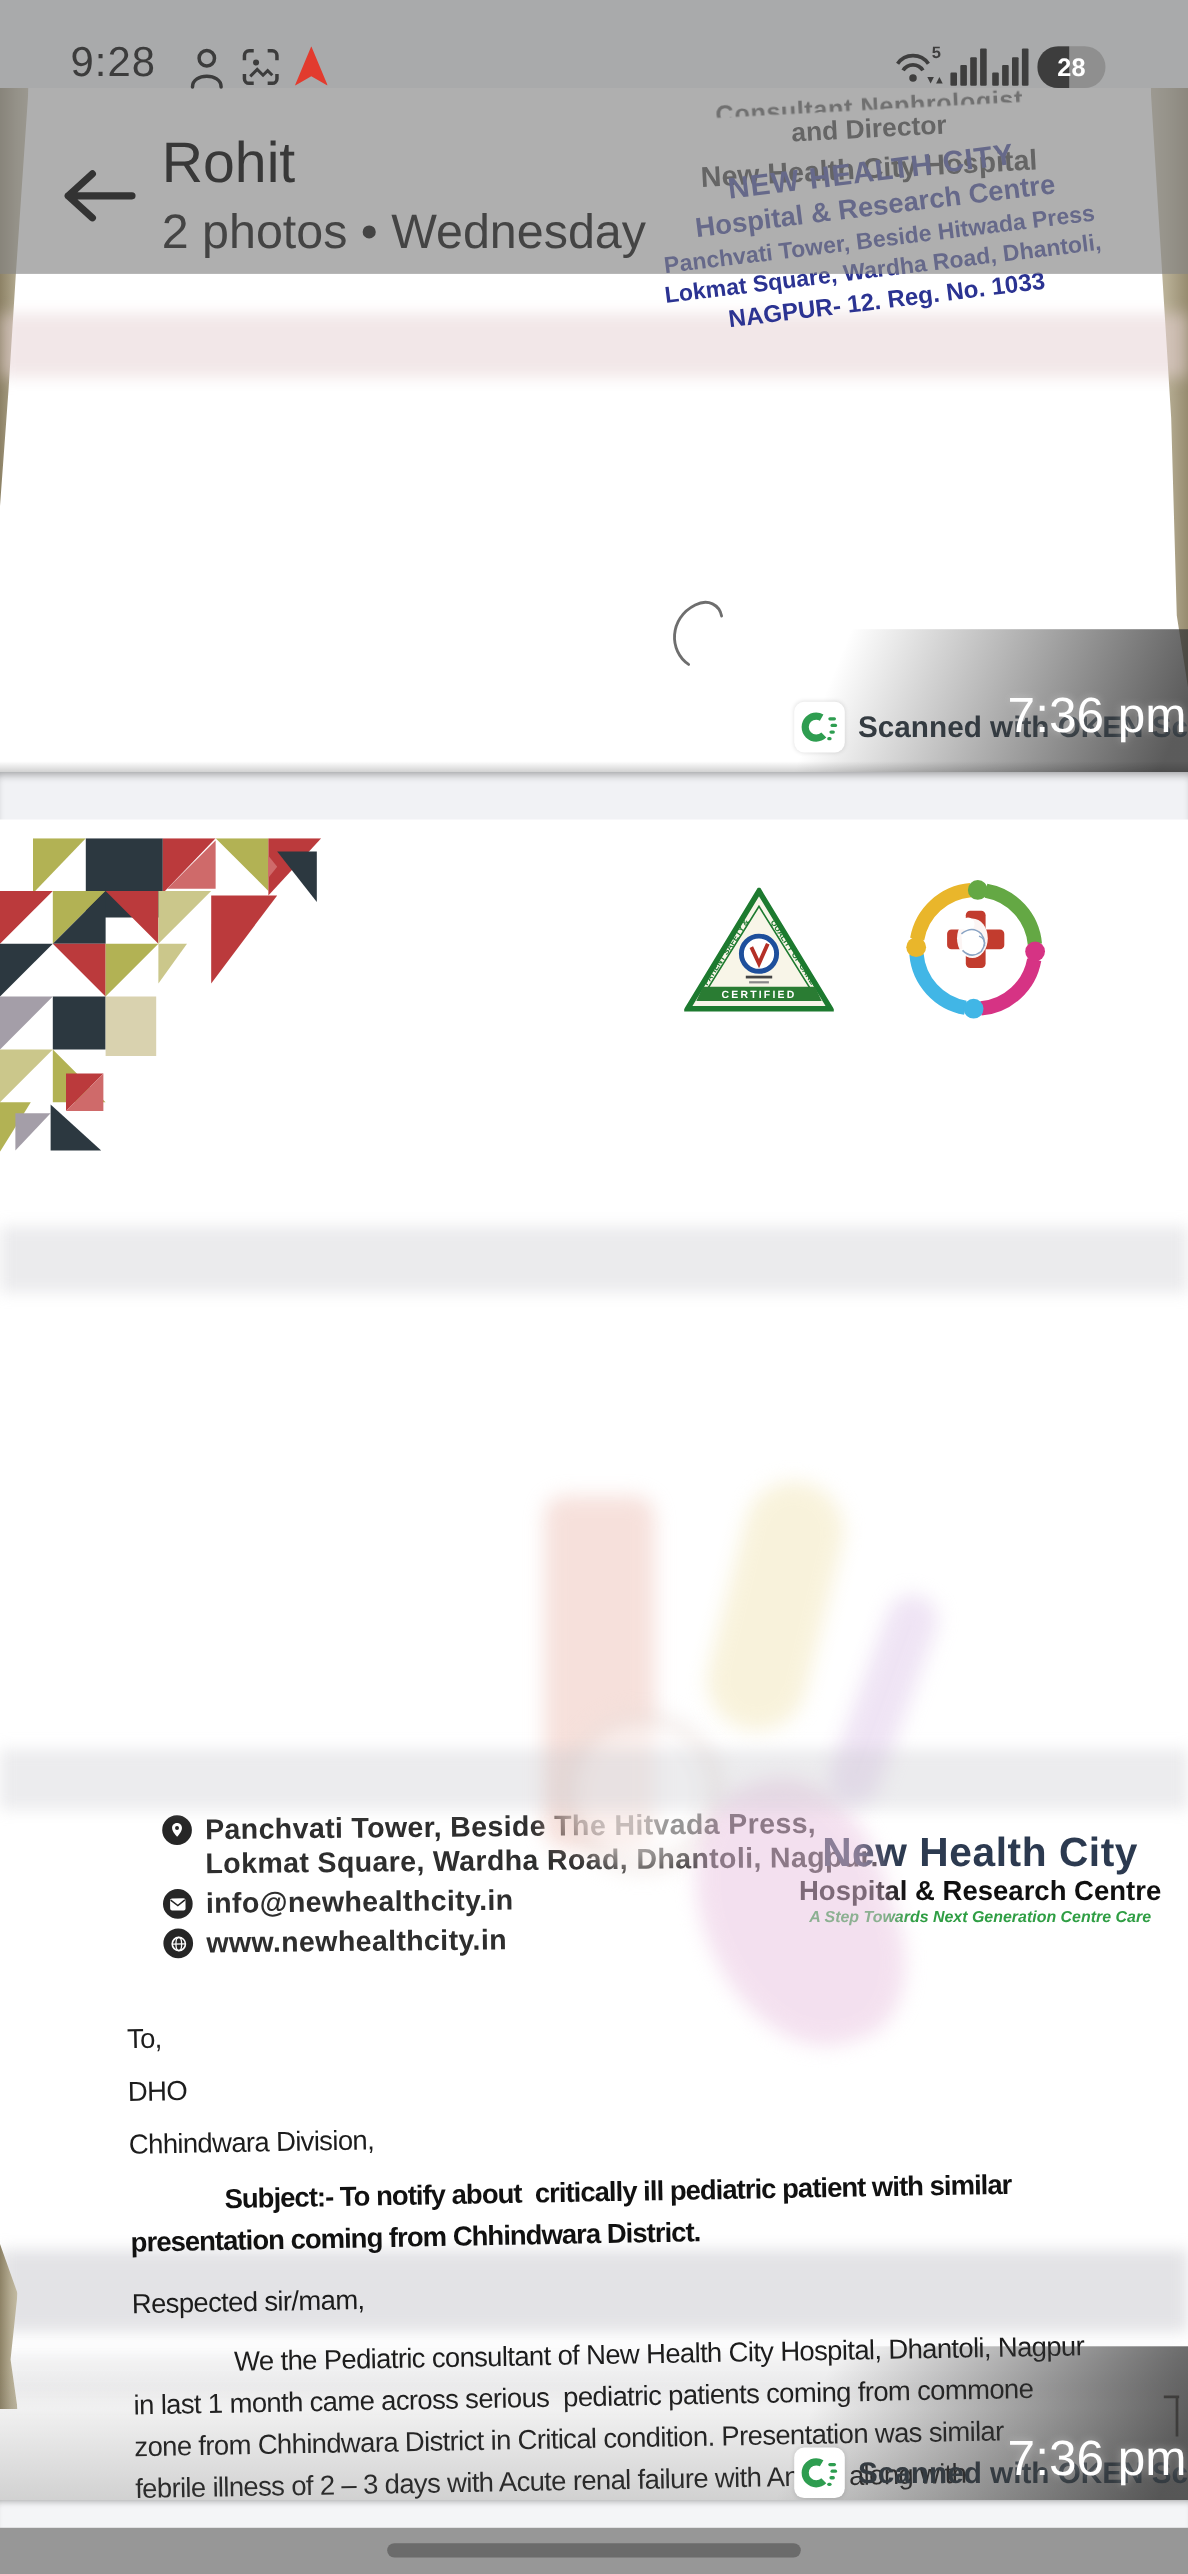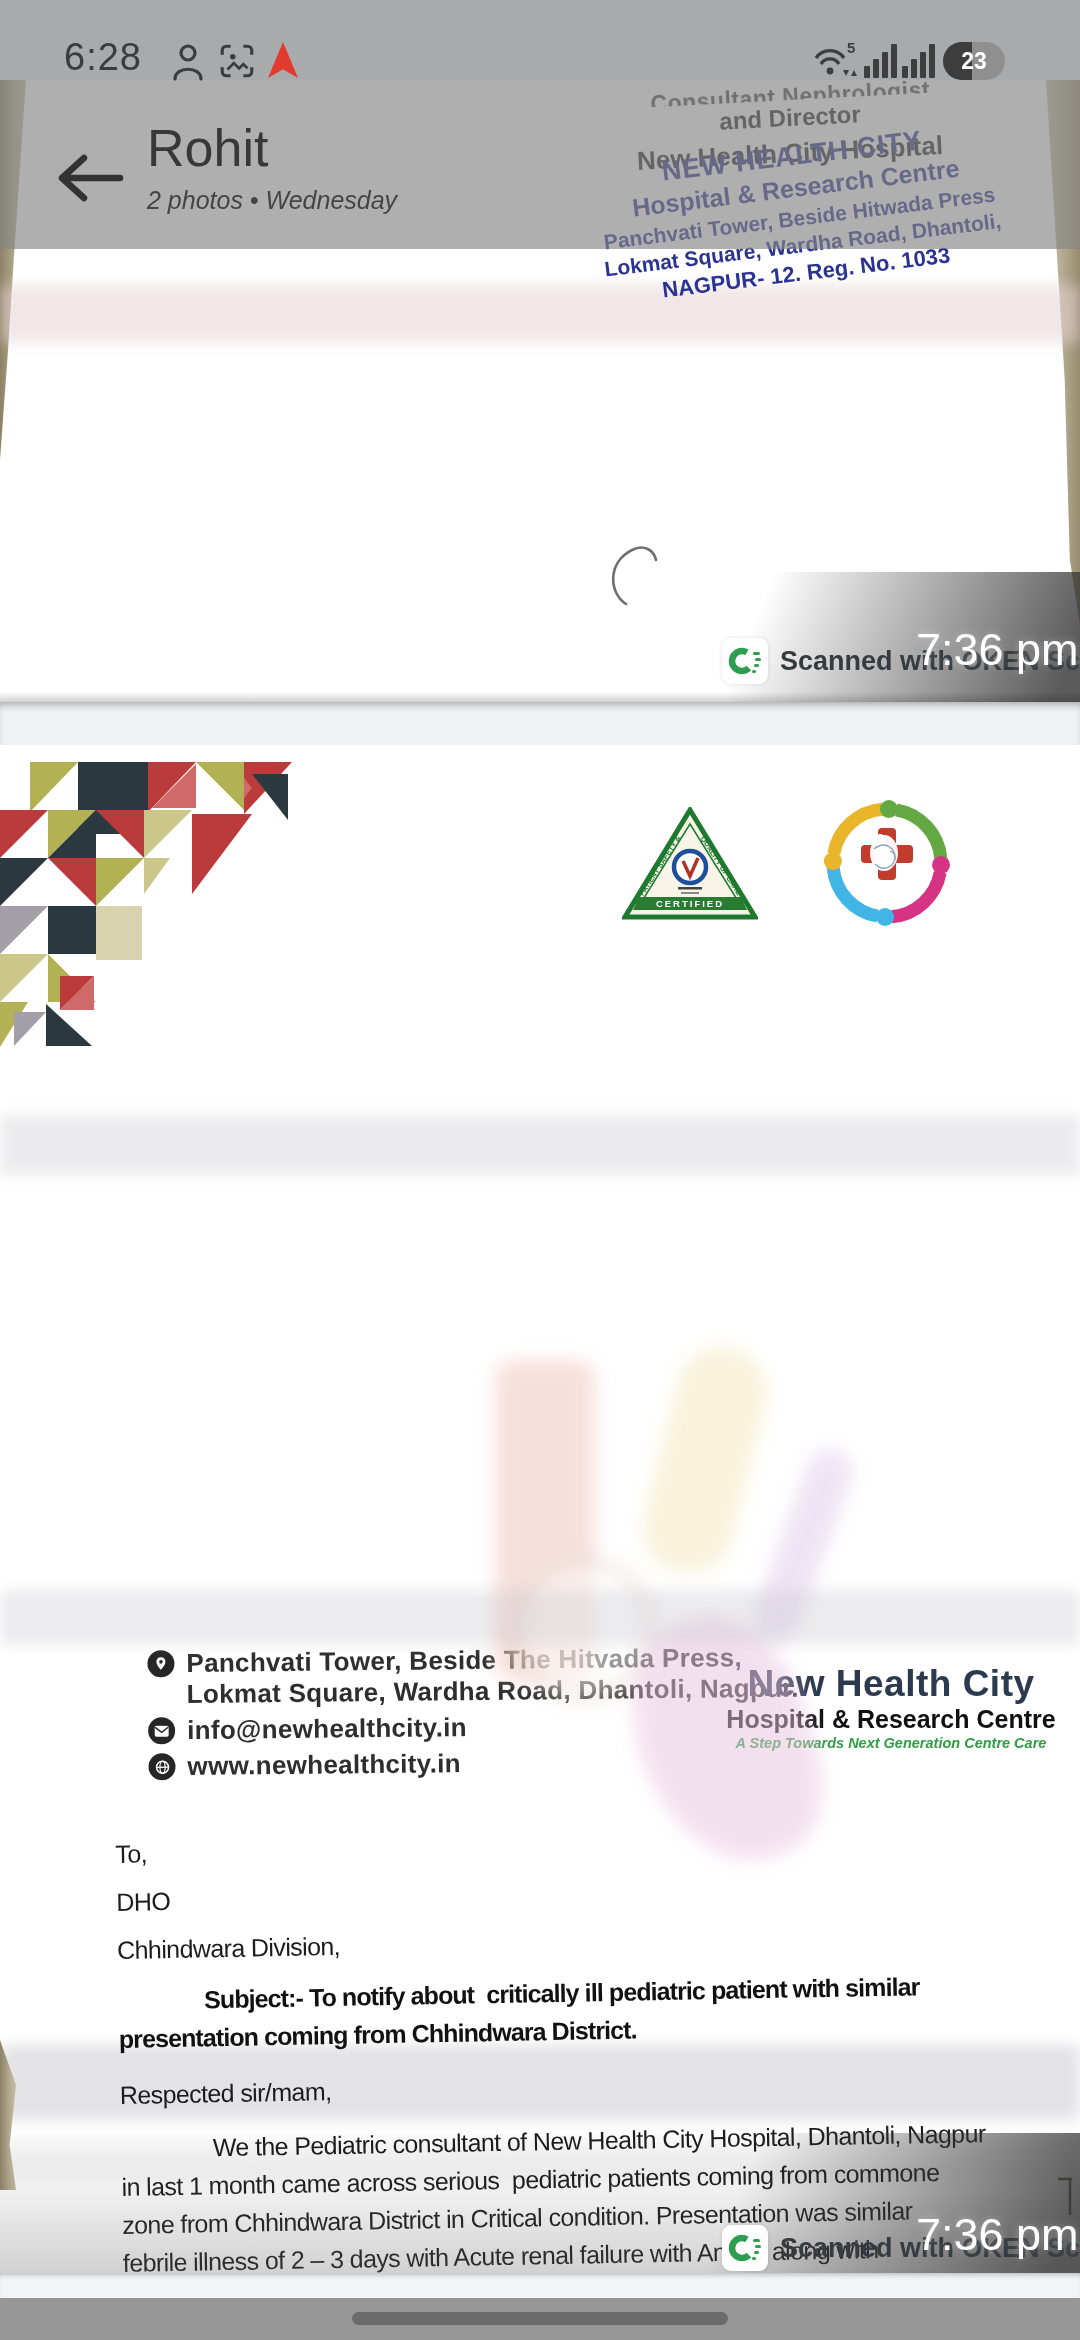--- a/index.html
+++ b/index.html
@@ -52,21 +52,21 @@
   .statusbar{position:absolute;left:0;top:0;width:1080px;height:100px;color:#3c3c3c;}
   .sb-time{position:absolute;left:64px;top:36px;font-size:38px;font-weight:500;letter-spacing:1px;}
   .sb-ico{position:absolute;top:42px;}
   .sigbars{display:flex;align-items:flex-end;gap:3px;}
   .sigbars i{display:block;width:6px;background:#3e3e3e;border-radius:1px;}
   .battery{position:absolute;left:943px;top:42px;width:62px;height:38px;border-radius:19px;
     background:#8f8f8f;overflow:hidden;}
   .battery .fill{position:absolute;left:0;top:0;height:100%;width:46%;background:#3d3d3d;}
   .battery .pct{position:absolute;width:100%;text-align:center;top:6px;font-size:23px;font-weight:700;color:#fff;}
   .hdr-title{position:absolute;left:147px;top:118px;font-size:52px;color:#383838;}
-  .hdr-sub{position:absolute;left:147px;top:186px;font-size:25px;color:#444;font-style:italic;}
+  .hdr-sub{position:absolute;left:147px;top:186px;font-size:44px;color:#444;}
   .backbtn{position:absolute;left:50px;top:150px;width:80px;height:56px;}
 
   
   .addr{position:absolute;left:148px;top:900px;color:#2e2e2e;transform:rotate(-0.6deg);}
   .addr .row{display:flex;align-items:flex-start;margin-bottom:5px;}
   .ci{width:27px;height:27px;border-radius:50%;background:#262626;flex:0 0 27px;
      display:flex;align-items:center;justify-content:center;margin-right:12px;margin-top:2px;}
   .addr .txt{font-size:26px;font-weight:600;letter-spacing:.3px;line-height:31px;white-space:pre;}
   .logo-title{position:absolute;left:726px;top:918px;width:330px;text-align:center;
     font-size:37px;font-weight:700;color:#2c3a50;letter-spacing:.5px;white-space:nowrap;}
@@ -296,21 +296,21 @@
         </svg>
       </div>
       <div class="wmtext" style="left:780px;top:10px;">Scanned with OKEN Scanner</div>
       <div class="phototime" style="left:916px;top:-14px;">7:36 pm</div>
     </div>
   </div>
 
   <div class="scrim"></div>
 
   <div class="statusbar">
-    <div class="sb-time">6:28</div>
+    <div class="sb-time">9:28</div>
     <div class="sb-ico" style="left:170px;">
       <svg width="36" height="40" viewBox="0 0 36 40">
         <circle cx="18" cy="11" r="7" fill="none" stroke="#3c3c3c" stroke-width="3.2"></circle>
         <path d="M5 37 C5 24 31 24 31 37" fill="none" stroke="#3c3c3c" stroke-width="3.2" stroke-linecap="round"></path>
       </svg>
     </div>
     <div class="sb-ico" style="left:218px;">
       <svg width="38" height="38" viewBox="0 0 36 36">
         <path d="M4 12 V8 a4 4 0 0 1 4 -4 h4 M24 4 h4 a4 4 0 0 1 4 4 v4 M32 24 v4 a4 4 0 0 1 -4 4 h-4 M12 32 H8 a4 4 0 0 1 -4 -4 v-4" fill="none" stroke="#3c3c3c" stroke-width="3"></path>
         <circle cx="14" cy="14" r="2.6" fill="#3c3c3c"></circle>
@@ -337,21 +337,21 @@
         <i style="height:34px;"></i>
     </div>
     <div class="sb-ico sigbars" style="left:902px;height:36px;">
       <i style="height:12px;"></i>
         <i style="height:19px;"></i>
         <i style="height:26px;"></i>
         <i style="height:34px;"></i>
     </div>
     <div class="battery">
       <div class="fill"></div>
-      <div class="pct">23</div>
+      <div class="pct">28</div>
     </div>
   </div>
 
   <div class="backbtn">
     <svg width="80" height="56" viewBox="0 0 80 56">
       <path d="M34 8 L12 28 L34 48 M12 28 H70" fill="none" stroke="#333" stroke-width="6.5" stroke-linecap="round" stroke-linejoin="round"></path>
     </svg>
   </div>
   <div class="hdr-title">Rohit</div>
   <div class="hdr-sub">2 photos  •  Wednesday</div>

